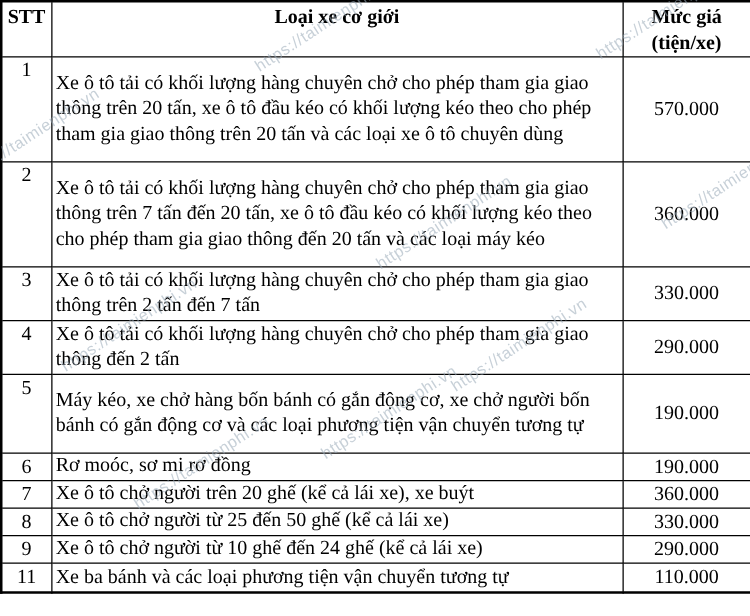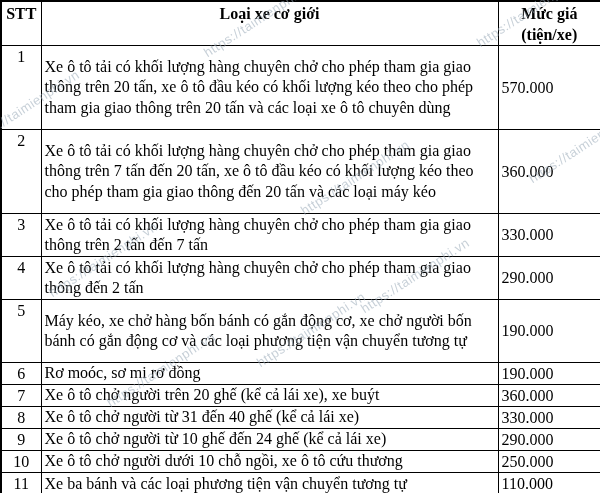--- a/index.html
+++ b/index.html
@@ -39,21 +39,21 @@
     text-align: center;
     vertical-align: top;
     line-height: 21px;
   }
   td.desc-cell {
     text-align: left;
     vertical-align: middle;
     line-height: 20.5px;
   }
   td.price-cell {
-    text-align: left;
+    text-align: center;
     vertical-align: middle;
     line-height: 20px;
     margin-left: 27px;
   }
   
   tr.rh-head  { height: 44px; margin-top: 48px; }
   tr.rh-84    { height: 84px; }
   tr.rh-43    { height: 43px; }
   tr.rh-63    { height: 63px; }
   tr.rh-22    { height: 22px; }
@@ -136,32 +136,27 @@
         <td class="desc-cell">Rơ moóc, sơ mi rơ đồng</td>
         <td class="price-cell">190.000</td>
       </tr>
       <tr class="rh-22">
         <td class="stt-cell">7</td>
         <td class="desc-cell">Xe ô tô chở người trên 20 ghế (kể cả lái xe), xe buýt</td>
         <td class="price-cell">360.000</td>
       </tr>
       <tr class="rh-22">
         <td class="stt-cell">8</td>
-        <td class="desc-cell">Xe ô tô chở người từ 31 đến 40 ghế (kể cả lái xe)</td>
+        <td class="desc-cell">Xe ô tô chở người từ 25 đến 50 ghế (kể cả lái xe)</td>
         <td class="price-cell">330.000</td>
       </tr>
       <tr class="rh-21">
         <td class="stt-cell">9</td>
         <td class="desc-cell">Xe ô tô chở người từ 10 ghế đến 24 ghế (kể cả lái xe)</td>
         <td class="price-cell">290.000</td>
-      </tr>
-      <tr class="rh-22">
-        <td class="stt-cell">10</td>
-        <td class="desc-cell">Xe ô tô chở người dưới 10 chỗ ngồi, xe ô tô cứu thương</td>
-        <td class="price-cell">250.000</td>
       </tr>
       <tr class="rh-23">
         <td class="stt-cell">11</td>
         <td class="desc-cell">Xe ba bánh và các loại phương tiện vận chuyển tương tự</td>
         <td class="price-cell">110.000</td>
       </tr>
     </tbody>
   </table>
 
   <span class="wm wm1">https://taimienphi.vn</span>

